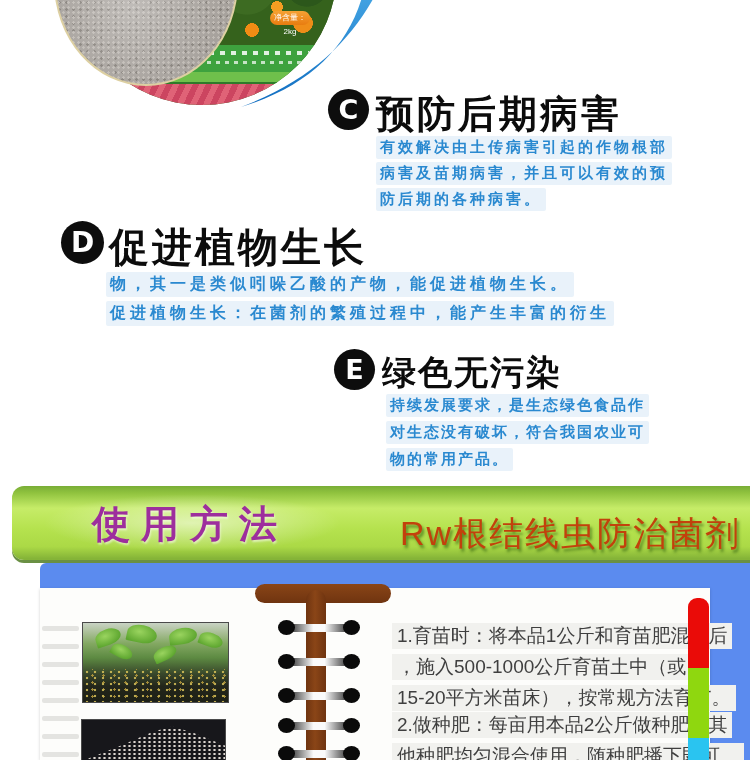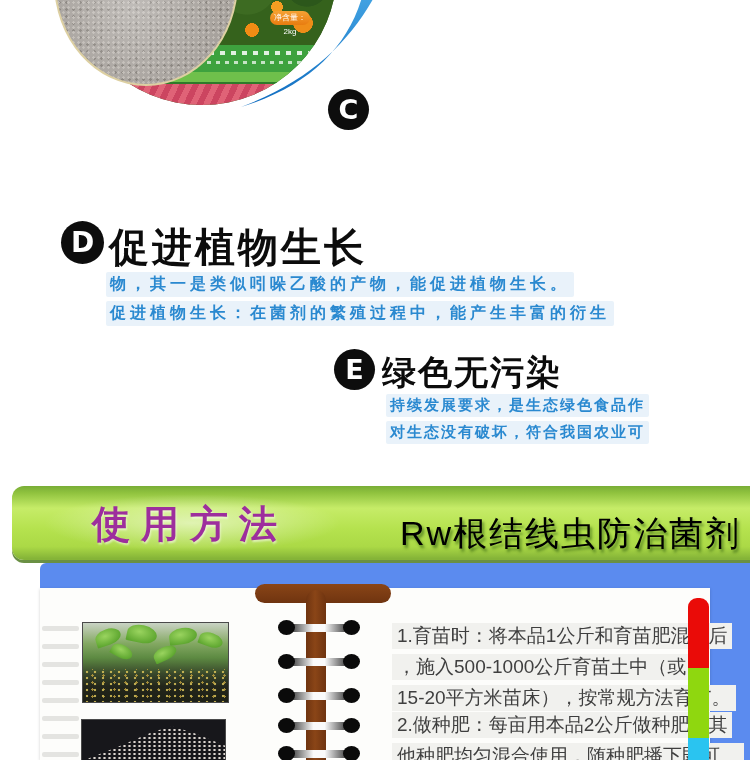--- a/index.html
+++ b/index.html
@@ -60,21 +60,21 @@
   .body-e .feat-line{font-size:15px;letter-spacing:2px;margin-bottom:4px;}
 
   
   .banner{position:absolute;left:0;top:486px;width:750px;height:74px;border-radius:12px;
     background:linear-gradient(180deg,#79ad36 0%,#8fc23e 9%,#c6ec68 30%,#b5e24e 58%,#abd946 82%,#85b438 98%);
     box-shadow:0 3px 0 rgba(80,125,35,.85);}
   .banner-glow{position:absolute;left:30px;top:8px;width:300px;height:58px;border-radius:50%;
     background:radial-gradient(ellipse at center,rgba(255,255,255,.55),transparent 70%);}
   .method-label{position:absolute;left:80px;top:499px;font-size:38px;font-weight:bold;color:#9d2e9d;
     letter-spacing:11px;white-space:pre;text-shadow:1px 2px 2px rgba(255,255,255,.5);}
-  .product-label{position:absolute;left:388px;top:511px;font-size:34px;color:#000000;letter-spacing:2px;
+  .product-label{position:absolute;left:388px;top:511px;font-size:34px;color:#c2410c;letter-spacing:2px;
     white-space:pre;text-shadow:2px 3px 3px rgba(45,90,15,.65);}
 
   
   .blue-panel{position:absolute;left:28px;top:563px;width:722px;height:197px;background:#5b8bef;
     border-radius:6px 0 0 0;}
   .page{position:absolute;left:28px;top:588px;width:670px;height:172px;background:#fdfdfb;
     box-shadow:0 1px 3px rgba(0,0,0,.18);}
   .rule{position:absolute;left:30px;width:37px;height:5px;background:#e4e4e1;border-radius:2px;}
   .spine-h{position:absolute;left:243px;top:584px;width:136px;height:19px;border-radius:10px;
     background:linear-gradient(180deg,#8a4517,#6f3410);}
@@ -131,33 +131,40 @@
     <defs>
       <linearGradient id="swg" x1="0" y1="0" x2="0" y2="1">
         <stop offset="0" stop-color="#45a6e4"></stop>
           <stop offset="1" stop-color="#0f6cc0"></stop>
       </linearGradient>
     </defs>
     <path d="M366,-10 C340,40 300,80 229,107 C298,86 338,46 352,-10 Z" fill="url(#swg)"></path>
   </svg>
 
   <div class="letter-badge badge-c">C</div>
+  <div class="feat-title title-c">预防后期病害</div>
+  <div class="feat-body body-c">
+    <span class="feat-line">有效解决由土传病害引起的作物根部</span>
+    <span class="feat-line">病害及苗期病害，并且可以有效的预</span>
+    <span class="feat-line">防后期的各种病害。</span>
+  </div>
 
   <div class="letter-badge badge-d">D</div>
   <div class="feat-title title-d">促进植物生长</div>
   <div class="feat-body body-d">
     <span class="feat-line">物，其一是类似吲哚乙酸的产物，能促进植物生长。</span>
     <span class="feat-line">促进植物生长：在菌剂的繁殖过程中，能产生丰富的衍生</span>
   </div>
 
   <div class="letter-badge badge-e">E</div>
   <div class="feat-title title-e">绿色无污染</div>
   <div class="feat-body body-e">
     <span class="feat-line">持续发展要求，是生态绿色食品作</span>
     <span class="feat-line">对生态没有破坏，符合我国农业可</span>
+    <span class="feat-line">物的常用产品。</span>
   </div>
 
   <div class="banner">
     <div class="banner-glow"></div>
   </div>
   <div class="method-label">使用方法</div>
   <div class="product-label">Rw根结线虫防治菌剂</div>
 
   <div class="blue-panel"></div>
   <div class="page"></div>

